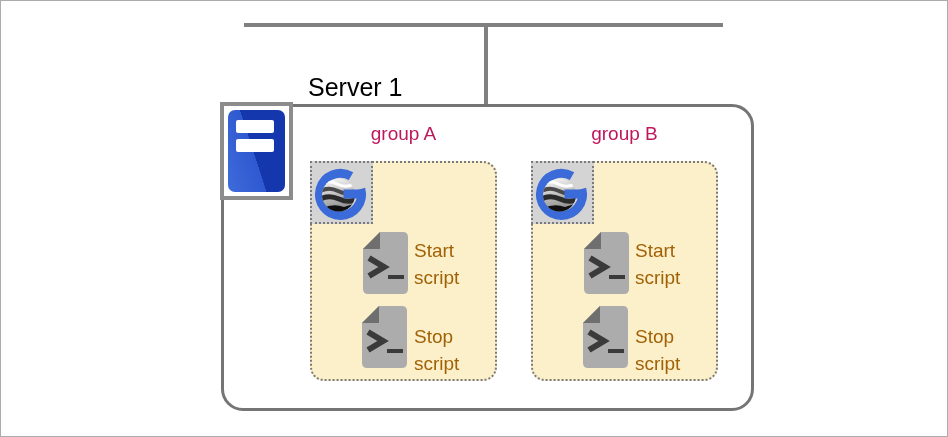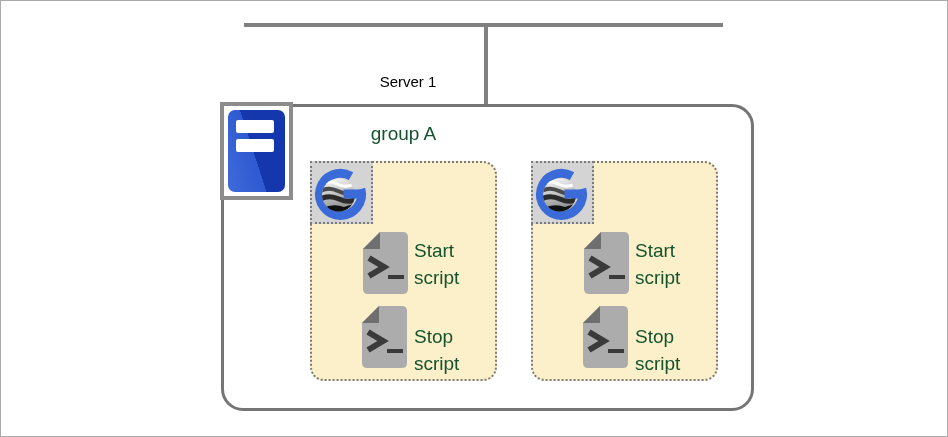--- a/index.html
+++ b/index.html
@@ -4,50 +4,50 @@
 <style>
   html,body{margin:0;padding:0;background:#fff;font-family:"Liberation Sans",sans-serif;}
   .frame{position:relative;width:948px;height:437px;background:#ffffff;
          border:1px solid #ababab;box-sizing:border-box;overflow:hidden;}
 
   
   .hline{position:absolute;left:243px;top:22px;width:479px;height:4px;background:#808080;}
   .vline{position:absolute;left:483px;top:22px;width:4px;height:81px;background:#808080;}
 
   
-  .server-label{position:absolute;left:307px;top:72px;width:200px;text-align:center;
-                font-size:15px;color:#000;}
+  .server-label{position:absolute;left:307px;top:72px;width:200px;text-align:left;
+                font-size:25px;color:#000;}
 
   
   .server-box{position:absolute;left:220px;top:103px;width:533px;height:307px;
               box-sizing:border-box;border:3px solid #757575;background:#fff;
               border-radius:0 22px 22px 22px;}
 
   
   .server-icon-frame{position:absolute;left:219px;top:101px;width:73px;height:98px;
                      box-sizing:border-box;border:4px solid #8c8c8c;background:#fff;}
   .server-icon-body{position:absolute;left:4px;top:4px;right:4px;bottom:4px;border-radius:7px;
                     background:linear-gradient(72deg,#3e6bdb 0%,#2e59d0 46%,#1537ae 46.2%);}
   .server-icon-body .bar{position:absolute;left:8px;width:38px;height:13px;background:#fff;border-radius:2px;}
   .bar1{top:10px;} .bar2{top:29px;}
 
   
   .group{position:absolute;top:120px;width:187px;height:260px;}
   .g-a{left:309px;} .g-b{left:530px;}
   .group-label{position:absolute;left:0;top:0;width:187px;height:26px;line-height:26px;
-               text-align:center;font-size:19px;color:#14532d;}
+               text-align:center;font-size:19px;color:#be185d;}
   .group-box{position:absolute;left:0;top:40px;width:187px;height:220px;box-sizing:border-box;
              border:2px dotted #7a7a7a;border-radius:14px;background:#fcf0ca;}
   .app-icon-box{position:absolute;left:0;top:40px;width:63px;height:63px;box-sizing:border-box;
                 border:2px dotted #7a7a7a;background:#d4d4d4;}
   .app-icon-box svg{position:absolute;left:0;top:0;}
 
   .script-icon{position:absolute;width:45px;height:62px;}
   .si-1{left:53px;top:111px;} .si-2{left:52px;top:185px;}
-  .script-label{position:absolute;left:104px;width:74px;font-size:19px;line-height:27px;color:#14532d;}
+  .script-label{position:absolute;left:104px;width:74px;font-size:19px;line-height:27px;color:#a16207;}
   .sl-1{top:116px;} .sl-2{top:190px;margin-top:12px;}
 </style>
 </head>
 <body>
 
 <div class="frame">
 
   <div class="hline"></div>
   <div class="vline"></div>
 
@@ -101,20 +101,21 @@
         <path d="M17,0 H40 Q45,0 45,5 V57 Q45,62 40,62 H5 Q0,62 0,57 V17 Z" fill="#acacac"></path>
         <path d="M17,0 L0,17 H17 Z" fill="#6f6f6f"></path>
         <path d="M6,26 L21,35 L6,44" stroke="#3a3a3a" stroke-width="6" fill="none"></path>
         <rect x="25" y="43" width="16" height="4" fill="#3a3a3a"></rect>
       </svg>
     </span>
     <span class="script-label sl-2">Stop script</span>
   </div>
 
   <div class="group g-b">
+    <div class="group-label">group B</div>
     <div class="group-box"></div>
     <div class="app-icon-box">
       <svg width="59" height="59" viewBox="0 0 59 59">
         <defs>
           <clipPath id="glbB">
               <circle cx="26.5" cy="32" r="16.5"></circle>
             </clipPath>
           <linearGradient id="ggB" x1="0" y1="0" x2="0.25" y2="1">
             <stop offset="0" stop-color="#fdfdfd"></stop>
               <stop offset="1" stop-color="#8f8f8f"></stop>

